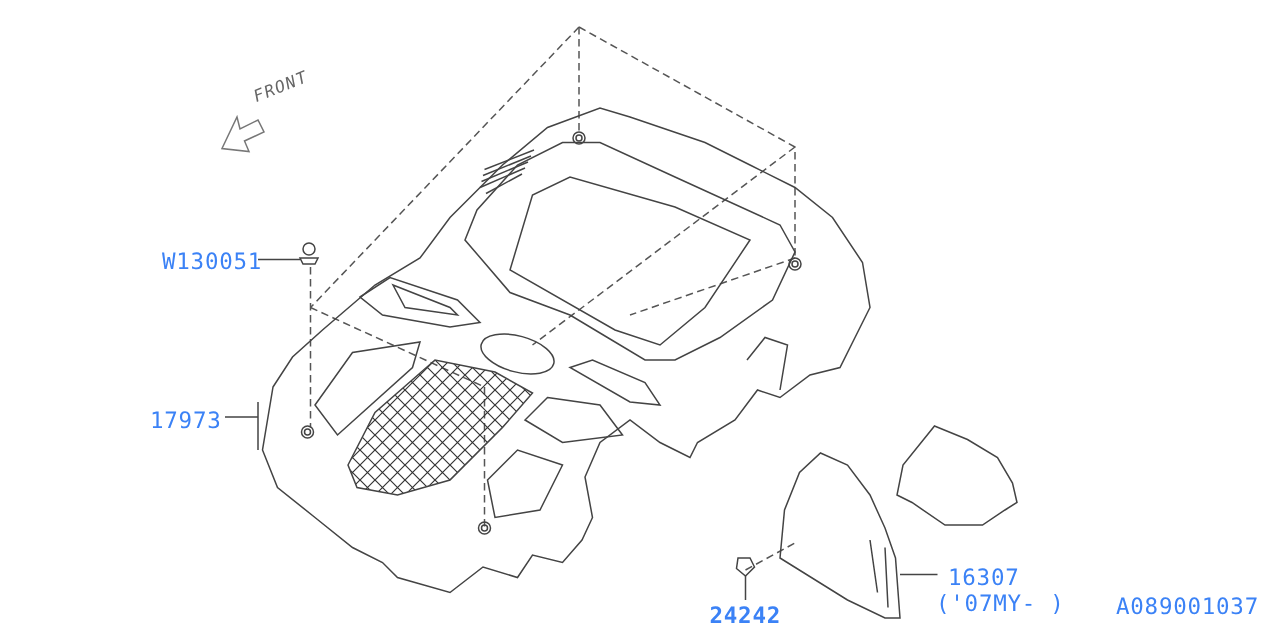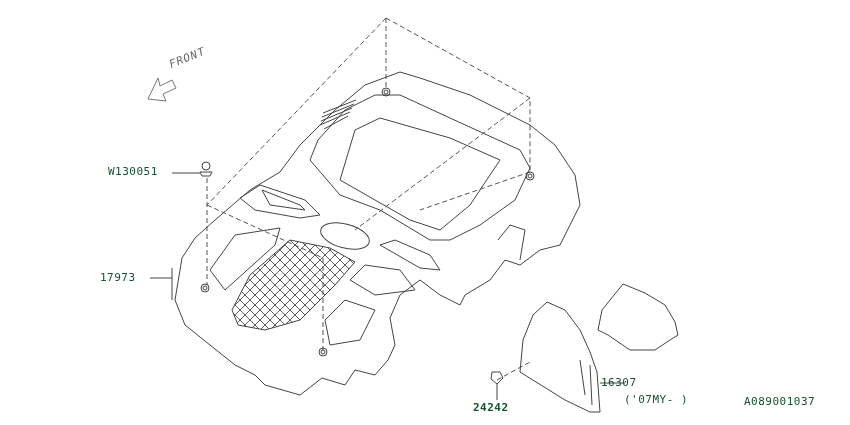--- a/index.html
+++ b/index.html
@@ -1,18 +1,18 @@
 <!DOCTYPE html>
 <html><head>
 <meta charset="utf-8">
 <style>
   html,body{margin:0;padding:0;background:#fff;}
   #canvas{position:relative;width:850px;height:425px;overflow:hidden;background:#fff;font-family:"DejaVu Sans Mono","Liberation Mono",monospace;}
   svg{position:absolute;left:0;top:0;}
-  .lbl{position:absolute;font-size:11px;color:#14532d;letter-spacing:0.5px;white-space:nowrap;}
+  .lbl{position:absolute;font-size:15px;color:#3b82f6;letter-spacing:0.5px;white-space:nowrap;}
   .front{position:absolute;left:172px;top:58px;font-size:11px;color:#666;transform:rotate(-22deg);transform-origin:left bottom;font-style:italic;letter-spacing:1px;}
 </style>
 </head>
 <body>
 
 <div id="canvas">
   <svg width="850" height="425" viewBox="0 0 850 425" fill="none" stroke="#444" stroke-width="1">
 
     <g stroke="#777">
       <path d="M148 99 L158 78 L160 86 L172 80 L176 88 L163 94 L166 101 Z"></path>
@@ -97,16 +97,16 @@
     <g>
       <path d="M492 372 L500 372 L503 378 L497 384 L491 379 Z"></path>
       <path d="M497 384 L497 400"></path>
     </g>
   </svg>
 
   <div class="front">FRONT</div>
   <div class="lbl" style="left:108px;top:165px;">W130051</div>
   <div class="lbl" style="left:100px;top:271px;">17973</div>
   <div class="lbl" style="left:473px;top:401px;font-weight:bold;">24242</div>
-  <div class="lbl" style="left:601px;top:376px;">16307</div>
+  <div class="lbl" style="left:632px;top:376px;">16307</div>
   <div class="lbl" style="left:624px;top:393px;text-align:right;">('07MY- )</div>
   <div class="lbl" style="left:744px;top:395px;">A089001037</div>
 </div>
 
 </body></html>

